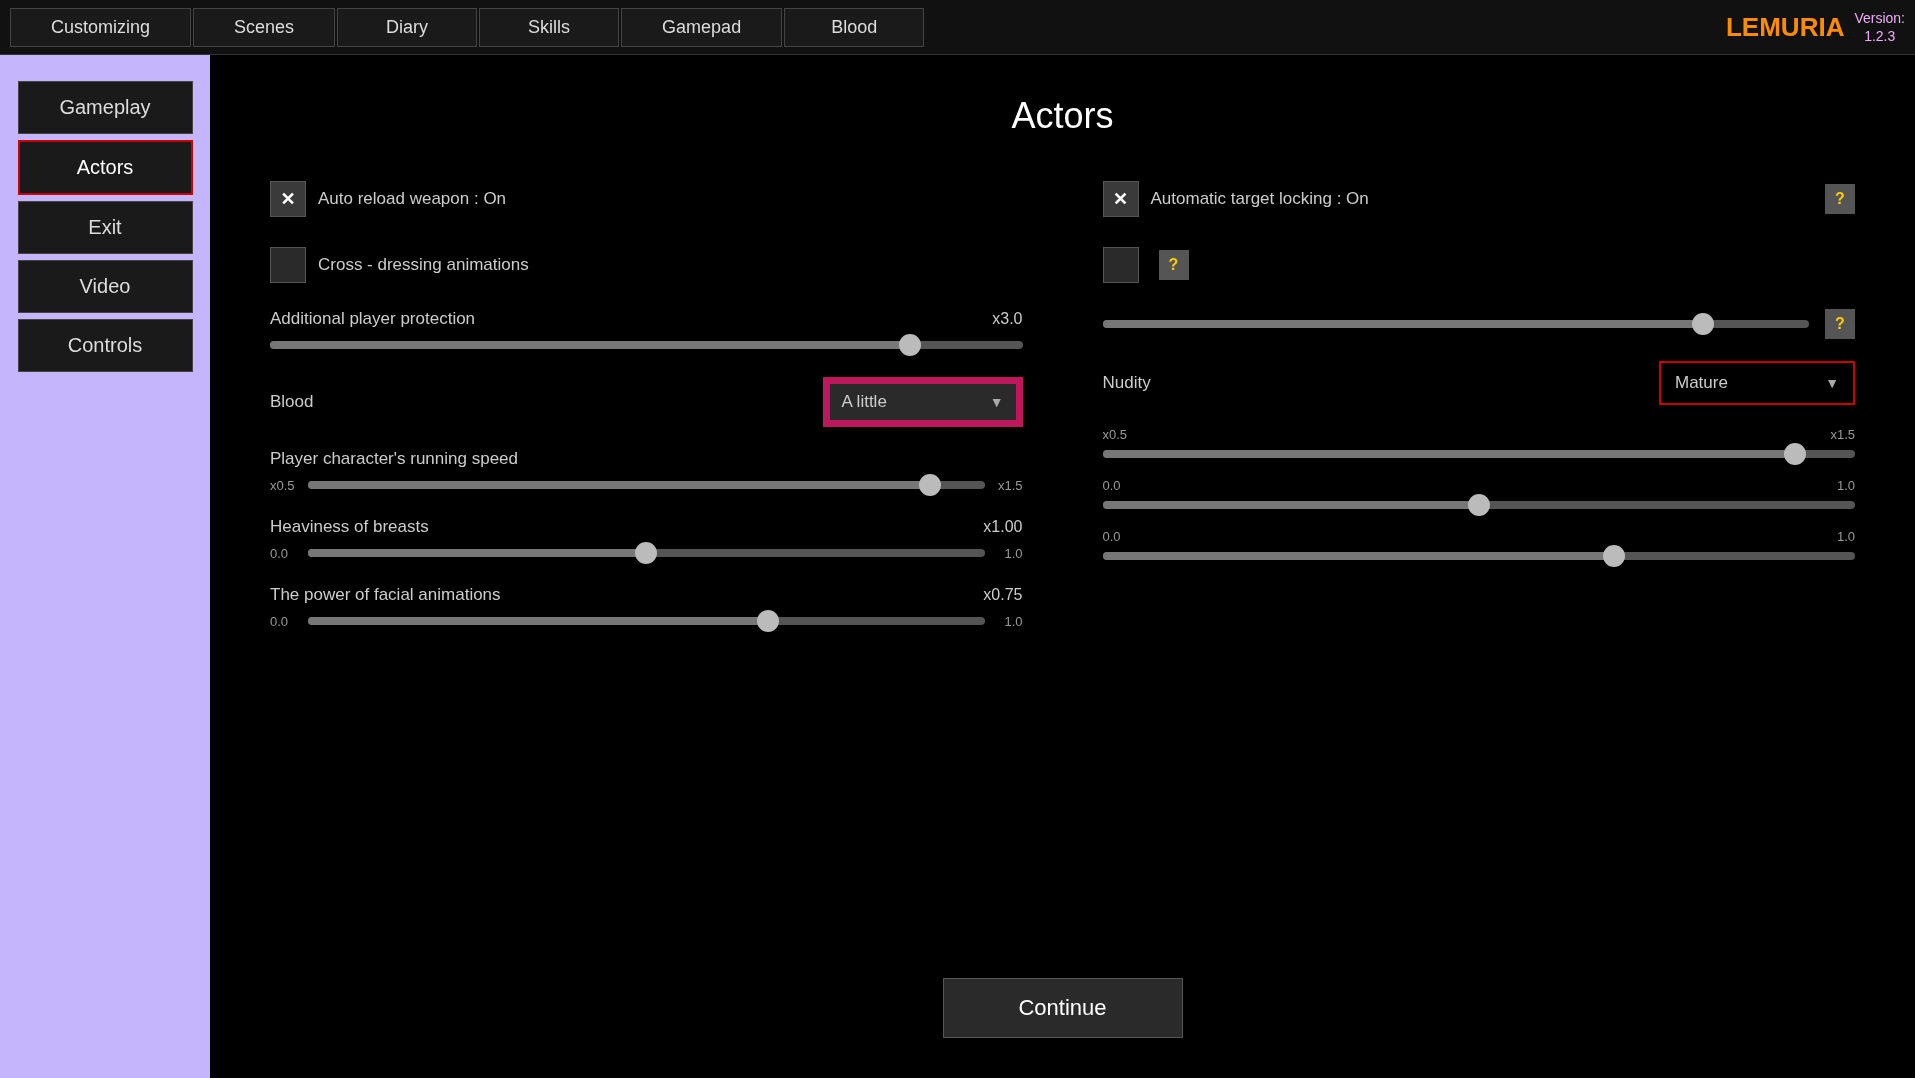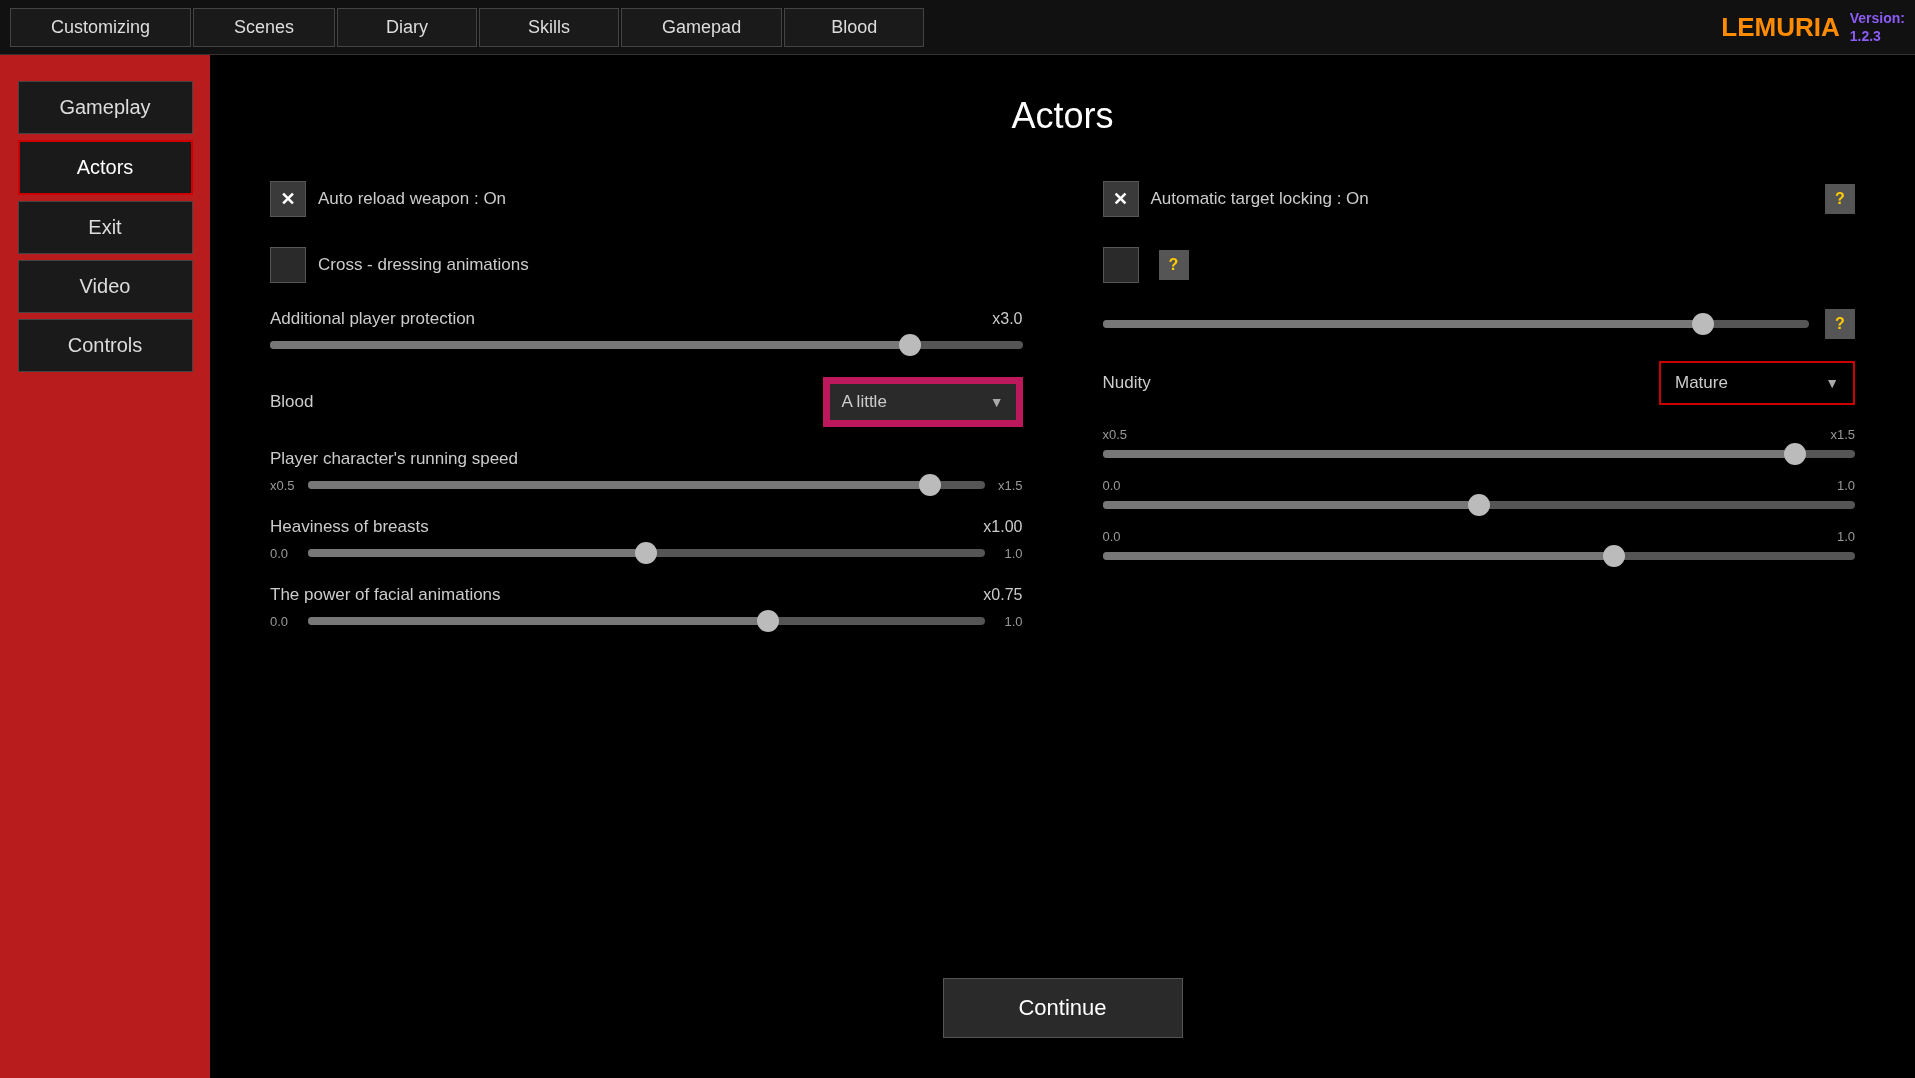--- a/index.html
+++ b/index.html
@@ -36,37 +36,36 @@
       min-width: 140px;
       text-align: center;
     }
     .top-nav-brand {
       color: #ff8c00;
       font-size: 26px;
       font-weight: bold;
       margin-right: 10px;
     }
     .top-nav-version {
-      color: #8b5cf6;
+      color: #f0abfc;
       font-size: 14px;
-      text-align: left;
+      text-align: center;
       line-height: 1.3;
-      font-weight: bold;
     }
 
     
     .main-layout {
       display: flex;
       height: calc(1078px - 55px);
     }
 
     
     .sidebar {
       width: 210px;
-      background: #b91c1c;
+      background: #c4b5fd;
       padding-top: 20px;
       flex-shrink: 0;
     }
     .sidebar-item {
       display: block;
       width: 175px;
       margin: 6px auto;
       padding: 14px 0;
       text-align: center;
       font-size: 20px;

